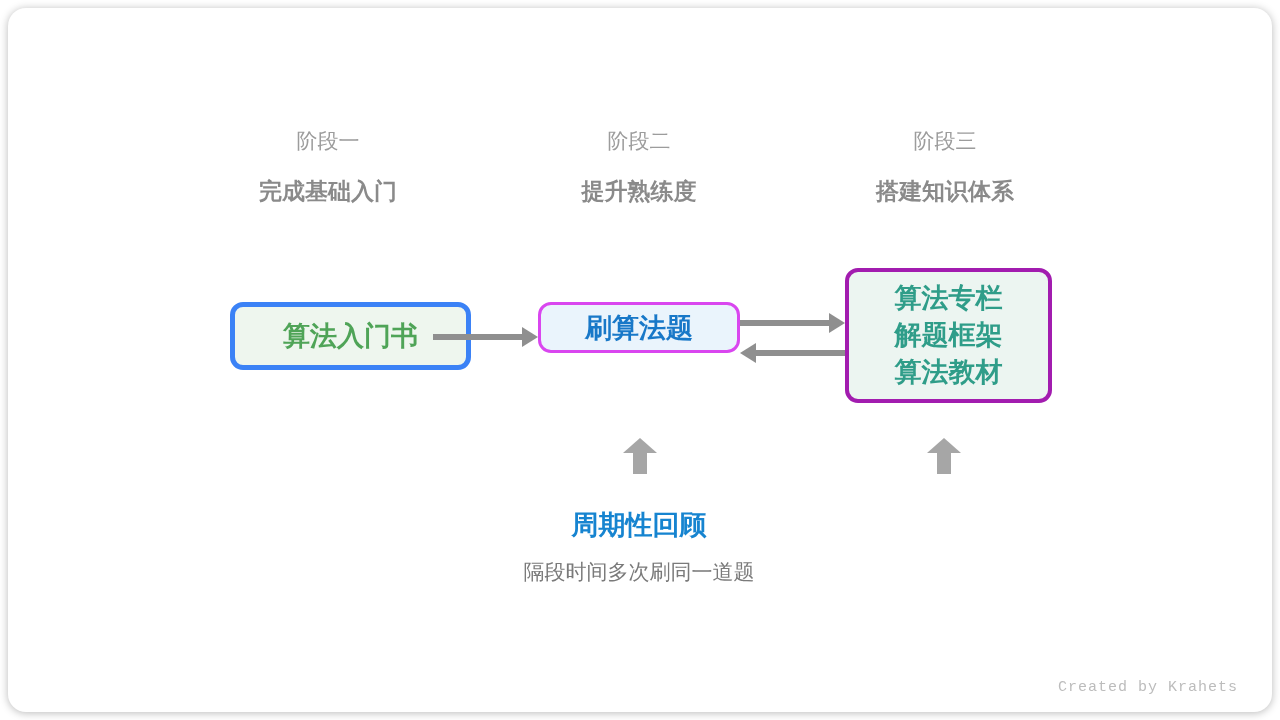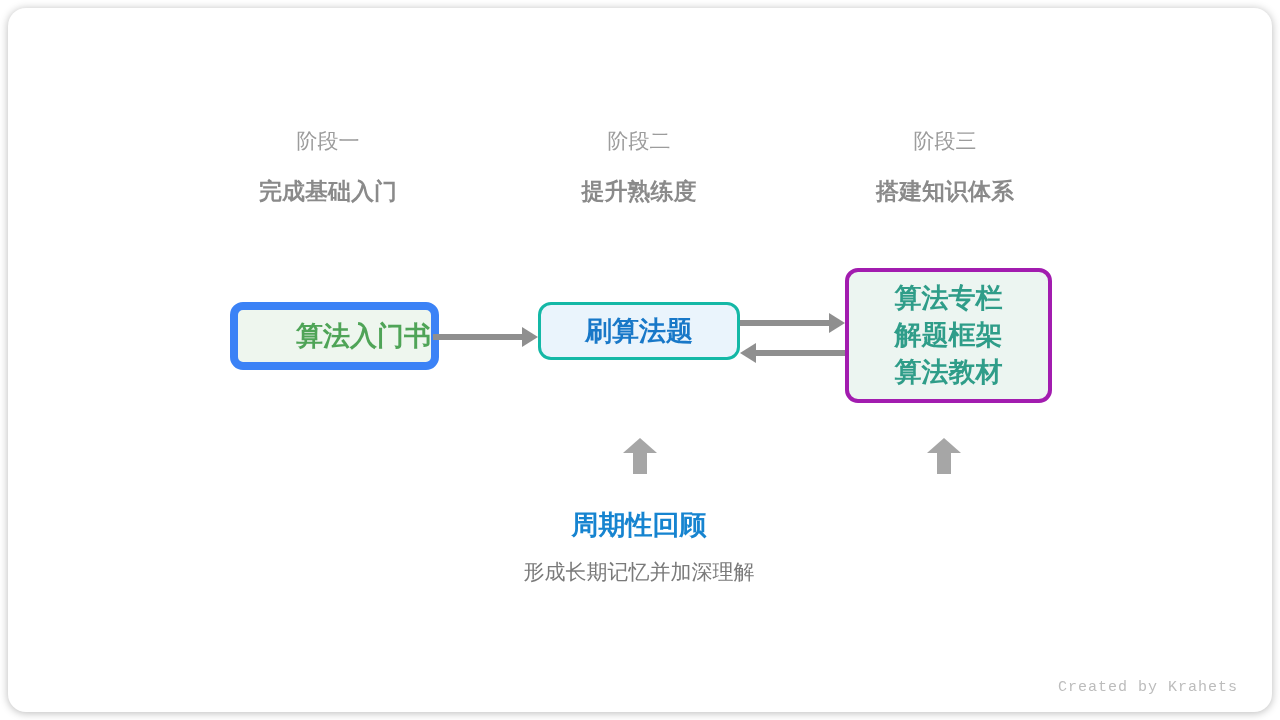--- a/index.html
+++ b/index.html
@@ -27,24 +27,24 @@
   .stage3 { left: 777px; }
 
   
   .node {
     position: absolute;
     display: flex; flex-direction: column;
     justify-content: center; align-items: center;
     border-radius: 13px;
     font-weight: bold; font-size: 27px;
   }
-  .node-green { left: 222px; top: 294px; width: 209px; height: 68px;
-    border: 8px solid #3b82f6; background: #eef6ee; color: #4fa457; align-items: flex-end; }
-  .node-blue  { left: 530px; top: 294px; width: 202px; height: 58px;
-    border: 3px solid #14b8a6; background: #eaf4fc; color: #1878c8; }
+  .node-green { left: 222px; top: 294px; width: 241px; height: 68px;
+    border: 5px solid #3b82f6; background: #eef6ee; color: #4fa457; }
+  .node-blue  { left: 530px; top: 294px; width: 202px; height: 51px;
+    border: 3px solid #d946ef; background: #eaf4fc; color: #1878c8; }
   .node-teal  { left: 837px; top: 260px; width: 207px; height: 135px;
     border: 4px solid #a21caf; background: #ecf5f1; color: #2f9d89; }
   .node-teal .node-line { line-height: 37px; }
 
   
   .harrow { position: absolute; width: 105px; height: 20px; }
   .harrow .bar {
     position: absolute; top: 7px; height: 6px; width: 91px; background: #8f8f8f;
   }
   .harrow.point-right .bar { left: 0; }
@@ -128,18 +128,18 @@
     <div class="tri"></div>
       <div class="stem"></div>
   </div>
   <div class="uarrow uarrow-right">
     <div class="tri"></div>
       <div class="stem"></div>
   </div>
 
   <div class="note-heading note-heading-mid">周期性回顾</div>
   <div class="note-desc note-desc-mid">
-    <div>形成长期记忆并加深理解</div>
+    <div>隔段时间多次刷同一道题</div>
   </div>
 
   <div class="credit">Created by Krahets</div>
 
 </div>
 
 </body></html>

